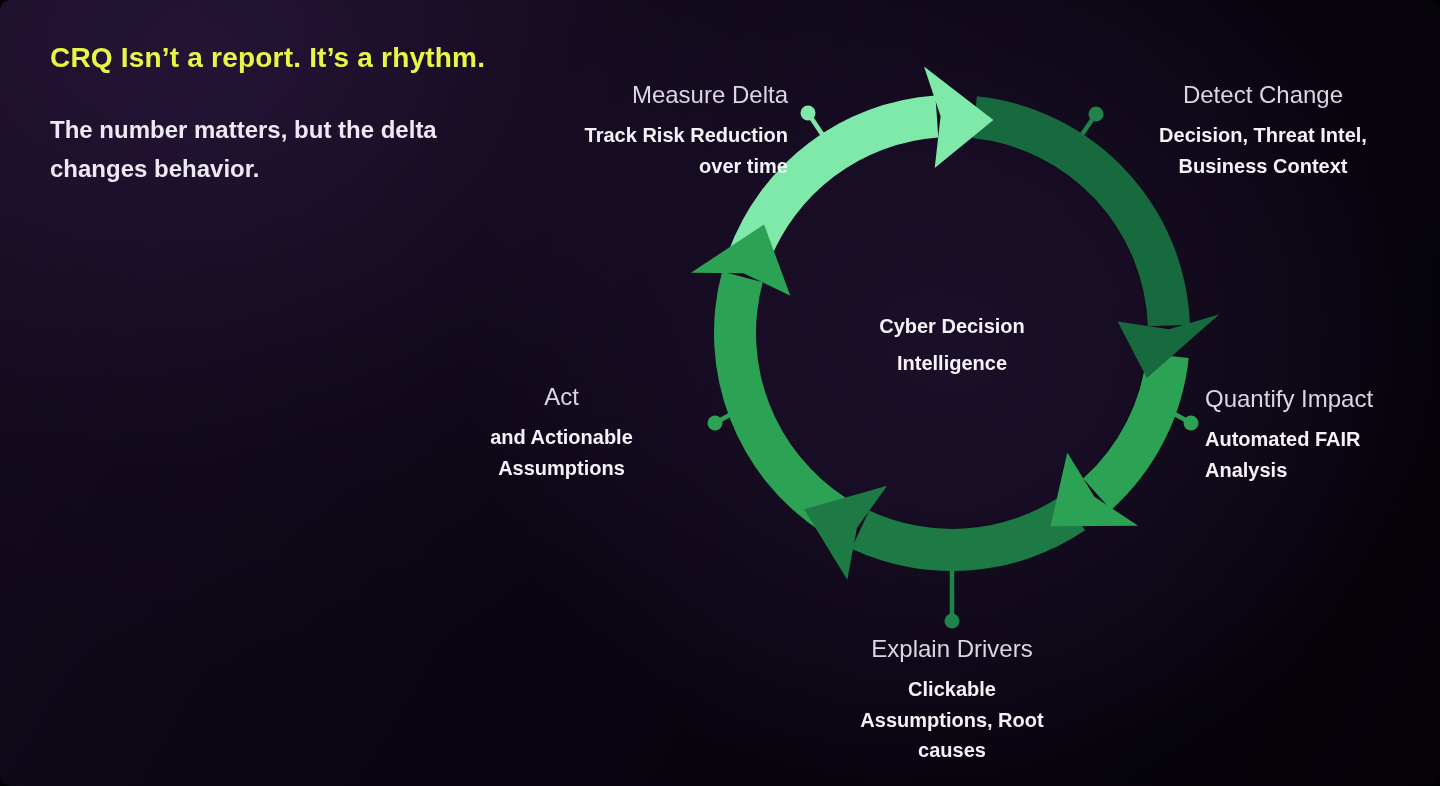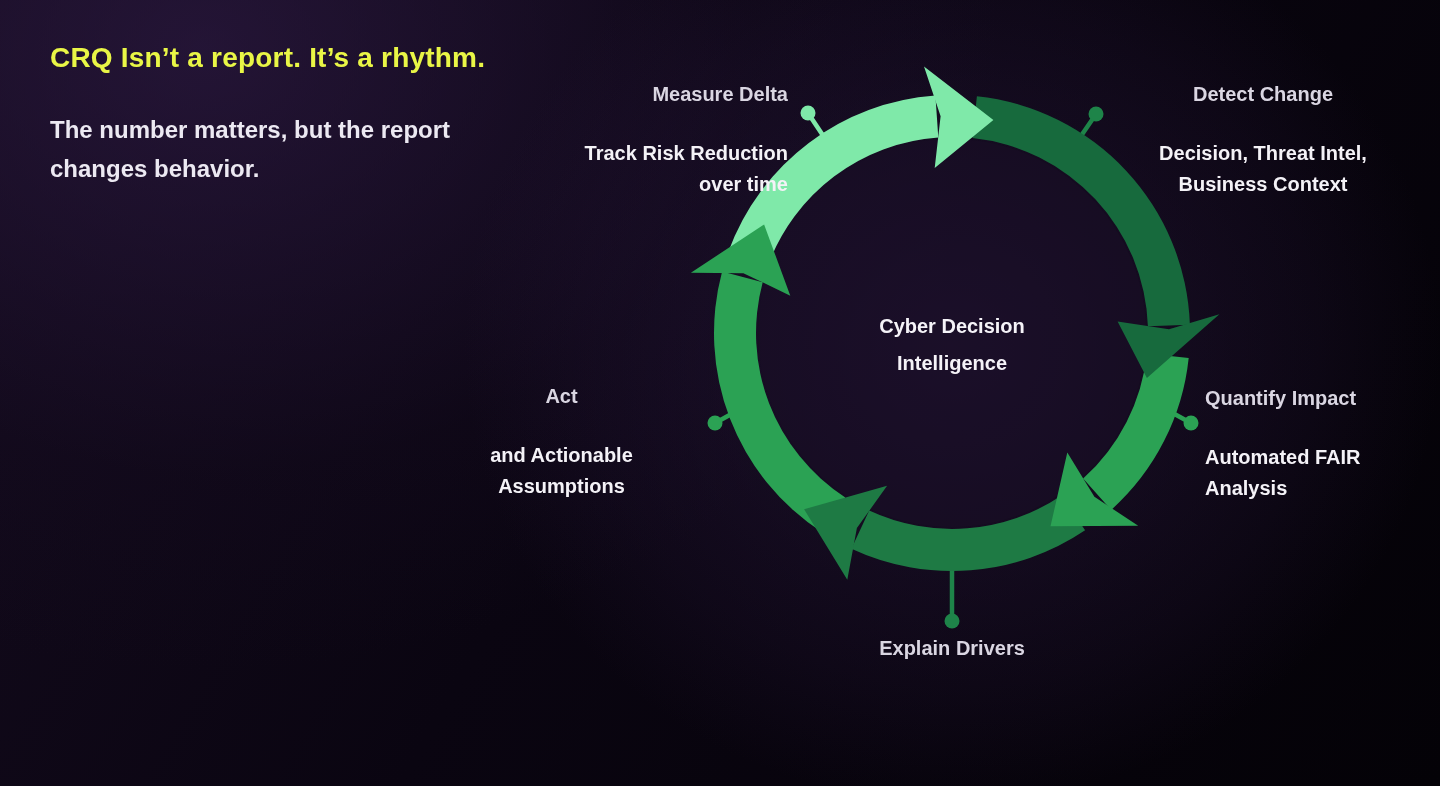--- a/index.html
+++ b/index.html
@@ -6,57 +6,58 @@
   .slide{
     position:relative;
     width:1440px;height:786px;
     overflow:hidden;
     font-family:"Liberation Sans", sans-serif;
     background:
       radial-gradient(ellipse 660px 620px at 952px 345px, rgba(50,29,75,0.50) 0%, rgba(50,29,75,0.16) 55%, rgba(0,0,0,0) 74%),
       radial-gradient(ellipse 1050px 820px at 14% 6%, rgba(47,27,70,0.62) 0%, rgba(24,13,36,0.25) 52%, rgba(0,0,0,0) 76%),
       linear-gradient(120deg, #140b1e 0%, #0a0511 45%, #040207 100%);
     background-color:#050209;
+    border-radius:10px;
   }
   .slide-title{
     position:absolute;left:50px;top:42px;
     margin:0;
     font-size:28px;font-weight:700;letter-spacing:.2px;
   }
   .slide-subtitle{
     position:absolute;left:50px;top:110px;
     margin:0;
     font-size:24px;font-weight:700;line-height:39px;
     color:#ece9f2;
   }
   .cycle-svg{position:absolute;left:0;top:0;}
   .center-label{
     position:absolute;left:792px;top:308px;width:320px;
     text-align:center;
     font-size:20px;font-weight:700;line-height:37px;
     color:#f5f3f8;
   }
   .stage{position:absolute;}
-  .stage-label{font-size:20px;line-height:25px;font-weight:700;color:#dad6e2;}
-  .stage-detail{margin-top:31px;font-size:20px;font-weight:700;line-height:30.5px;color:#f4f2f7;}
+  .stage-label{font-size:24px;line-height:25px;font-weight:400;color:#dad6e2;}
+  .stage-detail{margin-top:13px;font-size:20px;font-weight:700;line-height:30.5px;color:#f4f2f7;}
   .stage-measure{left:500px;top:82px;width:288px;text-align:right;}
   .stage-detect{left:1118px;top:82px;width:290px;text-align:center;}
   .stage-quantify{left:1205px;top:386px;width:240px;text-align:left;}
   .stage-act{left:420px;top:384px;width:283px;text-align:center;}
   .stage-explain{left:792px;top:636px;width:320px;text-align:center;}
 </style>
 </head>
 <body>
 
 <div class="slide">
 
   <h1 class="slide-title" style="color: rgb(233, 246, 70);">CRQ Isn’t a report. It’s a rhythm.</h1>
 
   <p class="slide-subtitle">
-    <span>The number matters, but the report</span><br>
+    <span>The number matters, but the delta</span><br>
     <span>changes behavior.</span>
   </p>
 
   <svg class="cycle-svg" width="1440" height="786" viewBox="0 0 1440 786">
 
     <g>
       <line x1="834" y1="152" x2="810" y2="116" stroke-width="4.5" stroke-linecap="round" stroke="#7fe9a9"></line>
       <circle cx="808" cy="113" r="7.5" fill="#7fe9a9"></circle>
     </g>
     <g>
@@ -123,15 +124,20 @@
   <div class="stage stage-act">
     <div class="stage-label">Act</div>
     <div class="stage-detail">
       <div>and Actionable</div>
       <div>Assumptions</div>
     </div>
   </div>
 
   <div class="stage stage-explain">
     <div class="stage-label">Explain Drivers</div>
+    <div class="stage-detail">
+      <div>Clickable</div>
+      <div>Assumptions, Root</div>
+      <div>causes</div>
+    </div>
   </div>
 
 </div>
 
 </body></html>

